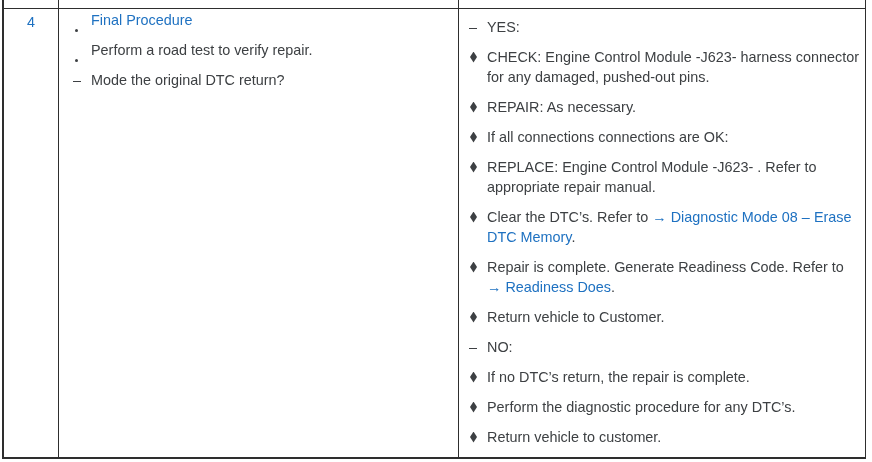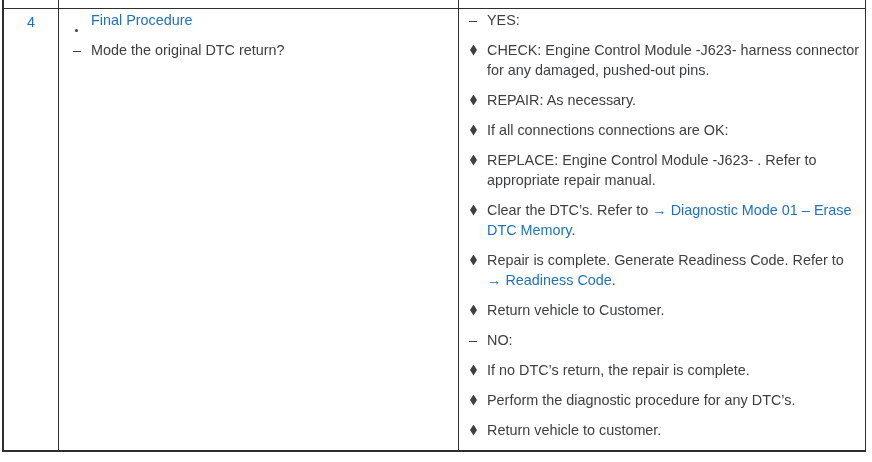--- a/index.html
+++ b/index.html
@@ -27,21 +27,21 @@
   .cell{min-width:0;}
   .cell1{width:55px;flex:none;border-right:1px solid var(--border);}
   .cell2{width:400px;flex:none;border-right:1px solid var(--border);}
   .cell3{flex:1;}
   .row{min-height:441px;}
   .row .cell1{text-align:center;padding-top:3px;line-height:20px;}
   .step{color:var(--link);}
   .list{padding-top:1px;}
   .item{display:flex;margin:0 0 10px 0;line-height:20px;}
   .cell2 .item{padding-left:14px;align-items:center;}
-  .cell3 .item{padding-left:10px;}
+  .cell3 .item{padding-left:10px;margin-top:7px;}
   .bullet{flex:0 0 18px;position:relative;color:var(--text);}
   .bullet.dot::before{
     content:'';position:absolute;left:1.5px;top:8.5px;
     width:3.5px;height:3.5px;border-radius:50%;background:var(--text);
   }
   .bullet.dash::before{content:'\2013';}
   .bullet.diamond::before{
     content:'';position:absolute;left:1px;top:4.5px;width:7px;height:11px;
     background:var(--text);
     clip-path:polygon(50% 0,100% 50%,50% 100%,0 50%);
@@ -62,20 +62,24 @@
     <div class="cell cell1 step">
       <span>4</span>
     </div>
     <div class="cell cell2">
       <div class="list">
           <div class="item">
             <span class="bullet dot"></span>
             <span class="txt"><a class="lnk" href="#">Final Procedure</a></span>
           </div>
           <div class="item">
+            <span class="bullet dot"></span>
+            <span class="txt"><span>Perform a road test to verify repair.</span></span>
+          </div>
+          <div class="item">
             <span class="bullet dash"></span>
             <span class="txt"><span>Mode the original DTC return?</span></span>
           </div>
         </div>
     </div>
     <div class="cell cell3">
       <div class="list">
           <div class="item">
             <span class="bullet dash"></span>
             <span class="txt"><span>YES:</span></span>
@@ -91,25 +95,25 @@
           <div class="item">
             <span class="bullet diamond"></span>
             <span class="txt"><span>If all connections connections are OK:</span></span>
           </div>
           <div class="item">
             <span class="bullet diamond"></span>
             <span class="txt"><span>REPLACE: Engine Control Module -J623- . Refer to</span><br><span>appropriate repair manual.</span></span>
           </div>
           <div class="item">
             <span class="bullet diamond"></span>
-            <span class="txt"><span>Clear the DTC’s. Refer to </span><a class="lnk" href="#">→ Diagnostic Mode 01 – Erase</a><br><a class="lnk" href="#">DTC Memory</a><span>.</span></span>
+            <span class="txt"><span>Clear the DTC’s. Refer to </span><a class="lnk" href="#">→ Diagnostic Mode 08 – Erase</a><br><a class="lnk" href="#">DTC Memory</a><span>.</span></span>
           </div>
           <div class="item">
             <span class="bullet diamond"></span>
-            <span class="txt"><span>Repair is complete. Generate Readiness Code. Refer to</span><br><a class="lnk" href="#">→ Readiness Code</a><span>.</span></span>
+            <span class="txt"><span>Repair is complete. Generate Readiness Code. Refer to</span><br><a class="lnk" href="#">→ Readiness Does</a><span>.</span></span>
           </div>
           <div class="item">
             <span class="bullet diamond"></span>
             <span class="txt"><span>Return vehicle to Customer.</span></span>
           </div>
           <div class="item">
             <span class="bullet dash"></span>
             <span class="txt"><span>NO:</span></span>
           </div>
           <div class="item">

